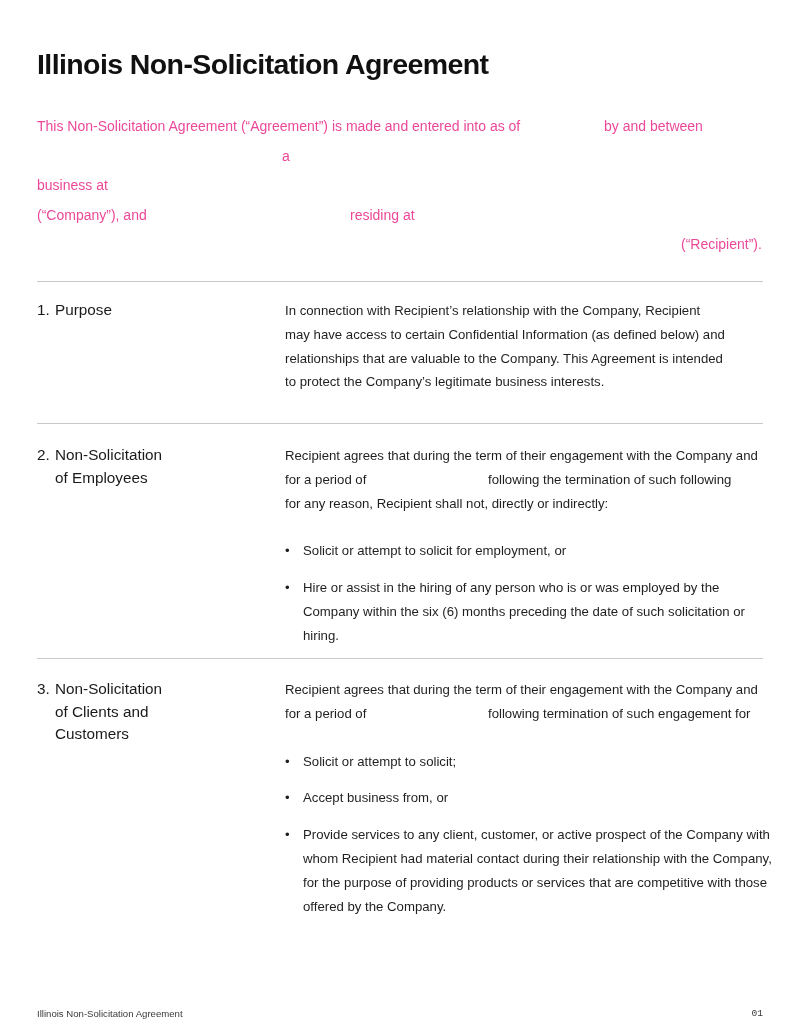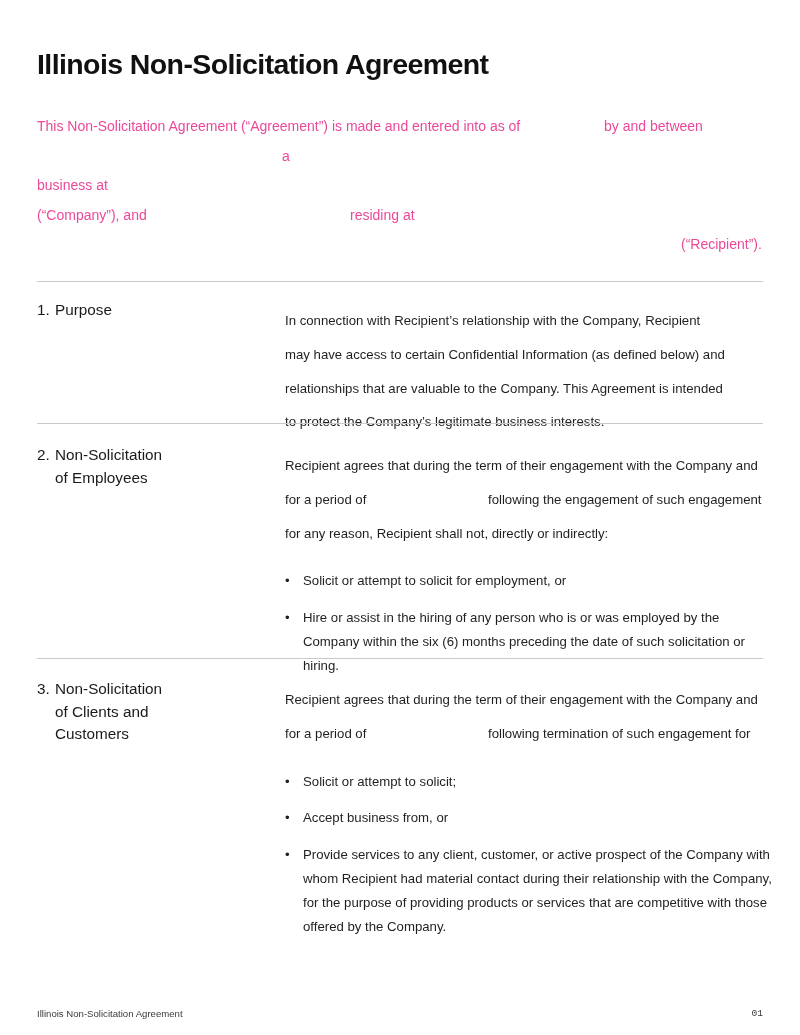--- a/index.html
+++ b/index.html
@@ -98,21 +98,20 @@
     top: 0;
     width: 478px;
     font-size: 13.2px;
     line-height: 23.8px;
     color: #1f1f1f;
   }
   .body-line {
     position: relative;
     height: 23.8px;
     white-space: pre;
-    margin-top: 10px;
   }
   .body-seg {
     position: absolute;
     top: 0;
     white-space: pre;
   }
 
   
   .bullets {
     margin: 0;
@@ -218,21 +217,21 @@
       <span class="sec-num">2.</span>
       <span class="sec-title">Non-Solicitation
 of Employees</span>
     </div>
     <div class="sec-body">
       <div class="body-line">
         <span class="body-seg" style="left:0;">Recipient agrees that during the term of their engagement with the Company and</span>
       </div>
       <div class="body-line">
         <span class="body-seg" style="left:0;">for a period of</span>
-        <span class="body-seg" style="left:203px;">following the engagement of such engagement</span>
+        <span class="body-seg" style="left:203px;">following the termination of such following</span>
       </div>
       <div class="body-line">
         <span class="body-seg" style="left:0;">for any reason, Recipient shall not, directly or indirectly:</span>
       </div>
       <ul class="bullets" style="margin-top:24px;">
         <li class="bullet" style="width:440px;">
           <span class="bullet-dot">•</span>
           <span class="bullet-text">Solicit or attempt to solicit for employment, or</span>
         </li>
         <li class="bullet" style="width:448px;">

